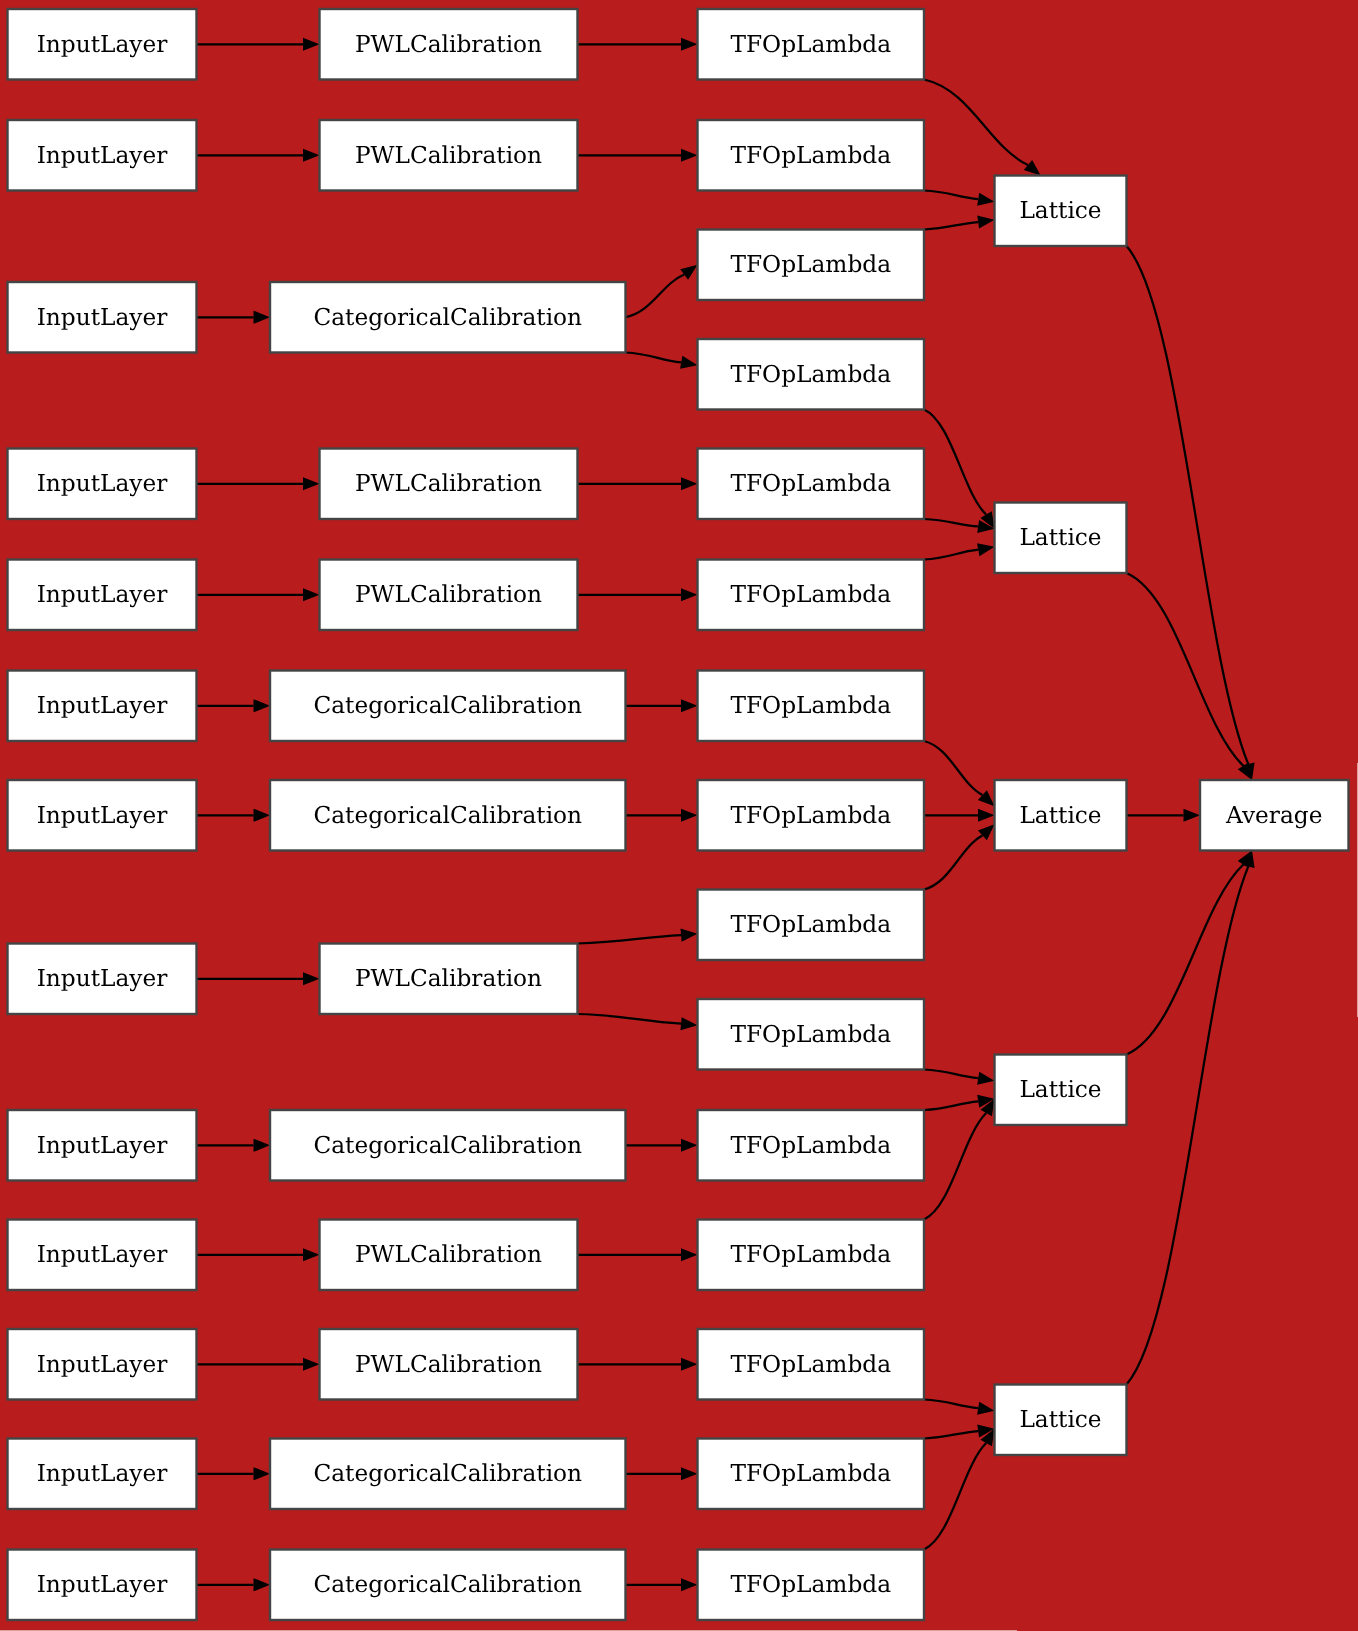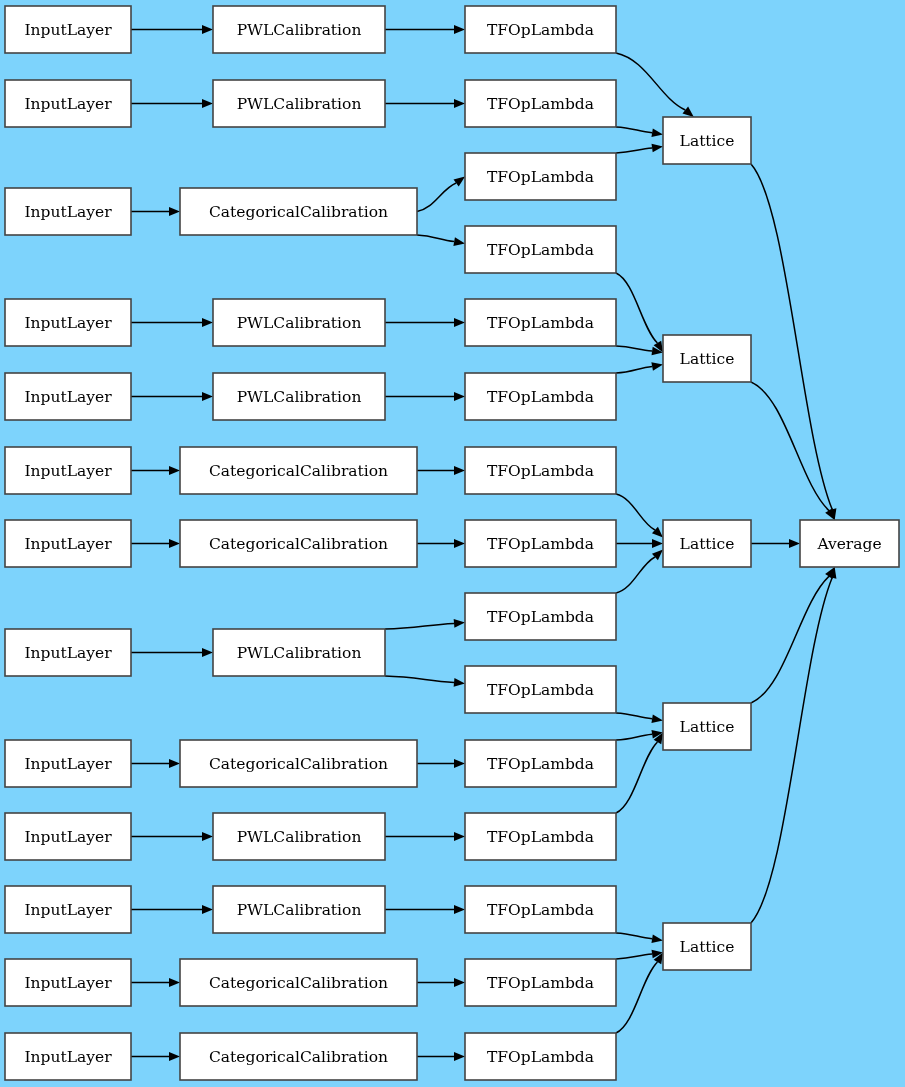--- a/index.html
+++ b/index.html
@@ -7,21 +7,21 @@
     padding: 0;
     background: #ffffff;
   }
   body {
     font-family: "DejaVu Serif", "Liberation Serif", serif;
   }
   #graph-root {
     position: relative;
     width: 905px;
     height: 1087px;
-    background: #7dd3fc;
+    background: #b91c1c;
     overflow: hidden;
   }
   #graph-svg {
     position: absolute;
     top: 0;
     left: 0;
     width: 905px;
     height: 1087px;
     display: block;
   }

